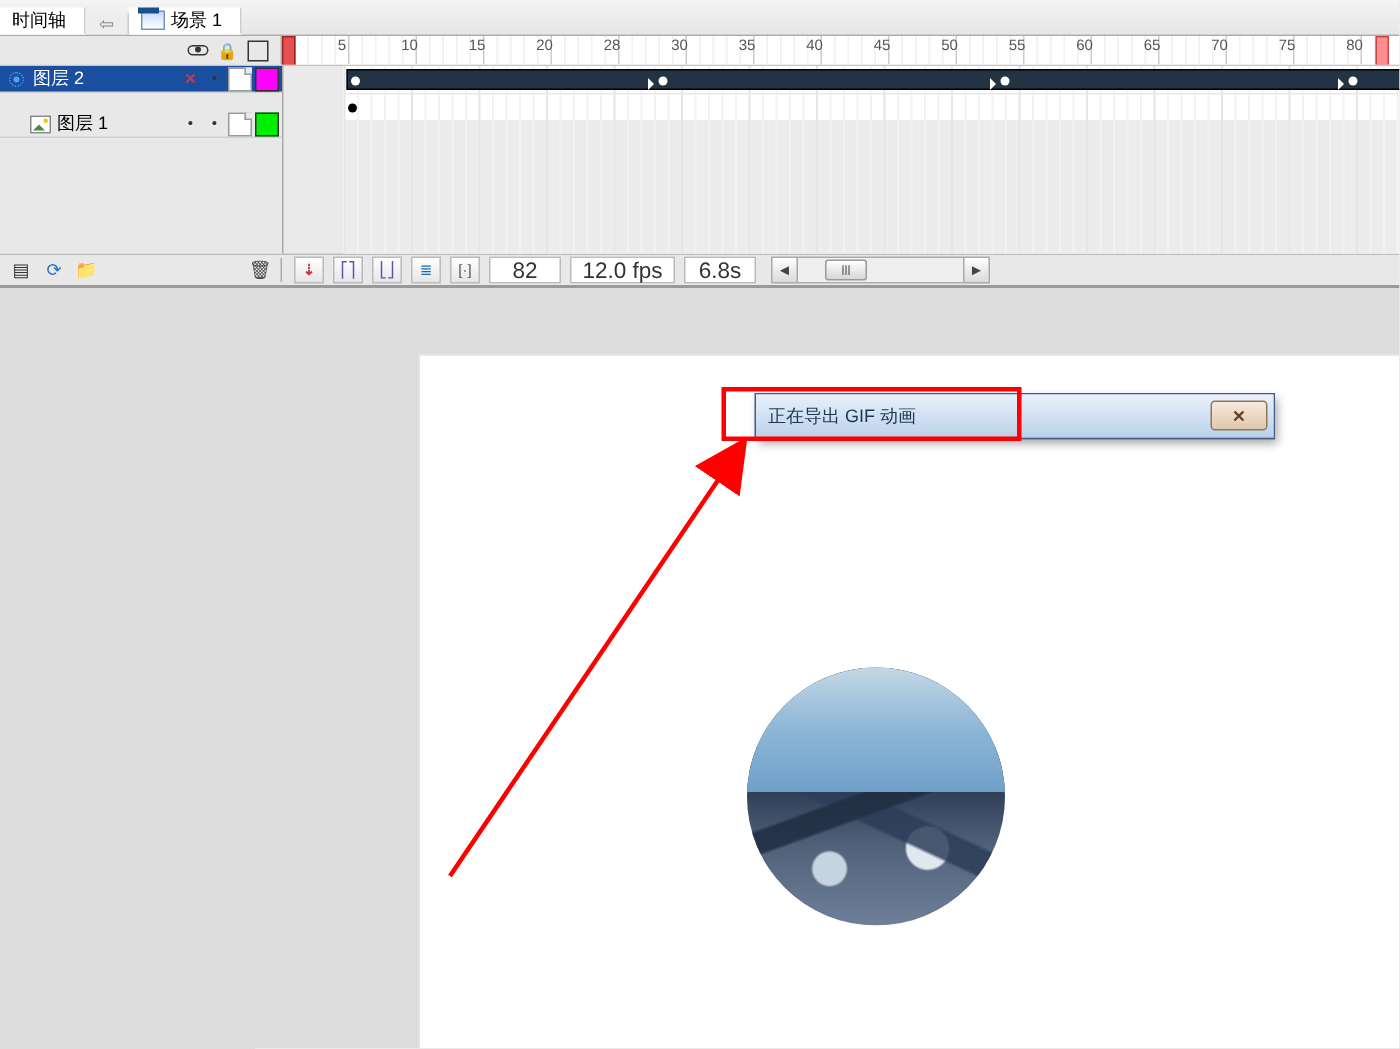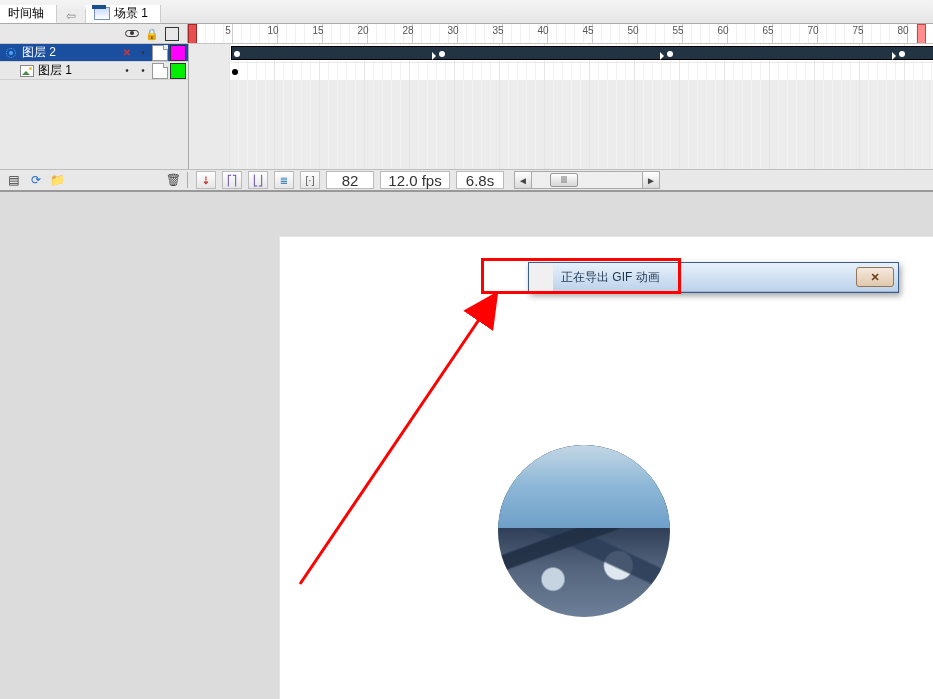--- a/index.html
+++ b/index.html
@@ -183,25 +183,24 @@
       radial-gradient(ellipse at 50% 100%, #455a74 0 35%, transparent 36%);
     mix-blend-mode:normal;opacity:.85;
   }
   .mask-circle::after{
     content:"";position:absolute;left:0;right:0;bottom:0;height:48%;
     background:linear-gradient(180deg,#6fa0c9 0%, #8cb6d6 50%, #c3d7e5 100%);
   }
 
   
   .dialog{
-    position:absolute;left:528px;top:262px;width:345px;
+    position:absolute;left:503px;top:262px;width:345px;
     border:1px solid #3b5d88;
     box-shadow:2px 3px 6px rgba(0,0,0,.35);
     background:#f0f0f0;
-    padding-left:24px;
   }
   .dialog-title{
     height:28px;display:flex;align-items:center;padding:0 4px 0 8px;
     background:linear-gradient(#e8f1fb,#bcd2ea);
     border-bottom:1px solid #9db5d3;color:#1d3550;font-size:12px;
   }
   .dlg-close{
     margin-left:auto;width:36px;height:18px;border:1px solid #91765a;
     background:linear-gradient(#f6e9dd,#e0c8ad);border-radius:3px;
     display:flex;align-items:center;justify-content:center;color:#6a3e1e;font-weight:bold;font-family:Arial;font-size:11px;
@@ -377,21 +376,21 @@
     <div class="layer-row selected">
       <span class="guide-icon"></span>
       <span class="layer-name">图层 2</span>
       <span class="layer-ctrls">
         <span class="x-red">✕</span>
         <span class="dot">•</span>
         <span class="pg-icon"></span>
         <span class="swatch swatch-magenta"></span>
       </span>
     </div>
-    <div class="layer-row" style="padding-left:20px;">
+    <div class="layer-row" style="padding-left:20px;margin-top:12px;">
       <span class="layer-icon-img"></span>
       <span class="layer-name">图层 1</span>
       <span class="layer-ctrls">
         <span class="dot">•</span>
         <span class="dot">•</span>
         <span class="pg-icon"></span>
         <span class="swatch swatch-green"></span>
       </span>
     </div>
   </div>

